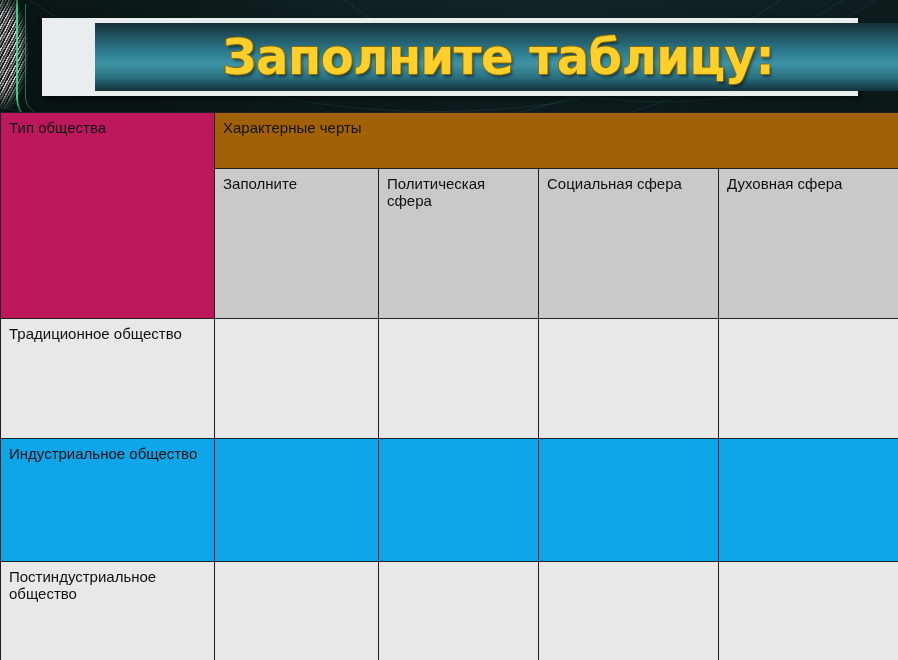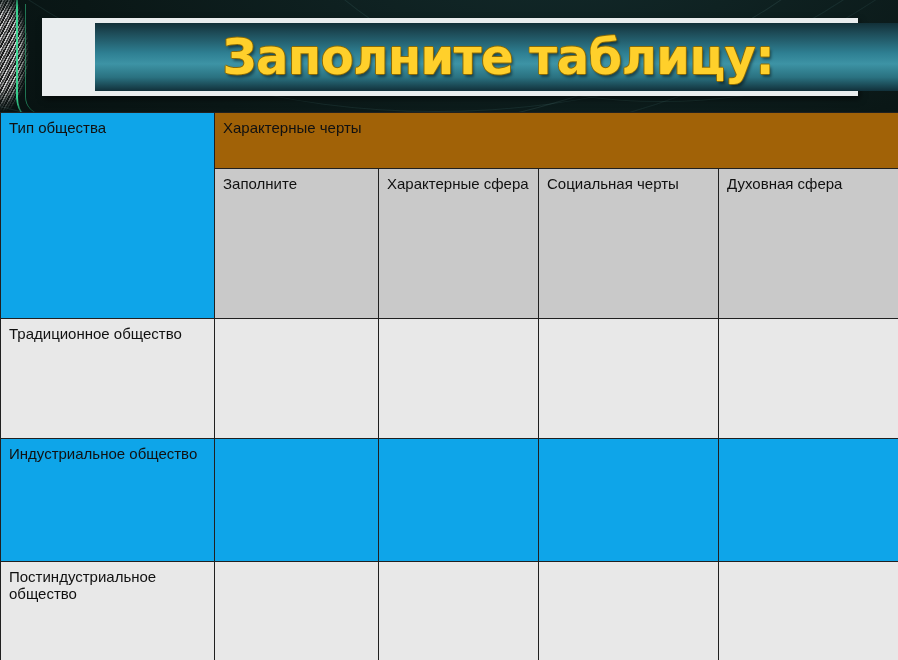--- a/index.html
+++ b/index.html
@@ -162,21 +162,21 @@
 
   .hdr-group {
     background: #a16207;
     text-align: center;
     font-weight: bold;
     font-size: 15px;
     vertical-align: middle;
     height: 43px;
   }
   .hdr-rowtitle {
-    background: #0ea5e9;
+    background: #be185d;
     text-align: center;
     font-weight: bold;
     font-size: 15px;
     vertical-align: middle;
   }
   .hdr-sub {
     background: #c9c9c9;
     vertical-align: top;
     height: 137px;
   }
@@ -216,22 +216,22 @@
           <col class="c3">
           <col class="c4">
       </colgroup>
       <tbody>
         <tr>
           <td class="hdr-rowtitle" rowspan="2">Тип общества</td>
           <td class="hdr-group" colspan="4">Характерные черты</td>
         </tr>
         <tr>
           <td class="hdr-sub">Заполните</td>
-          <td class="hdr-sub">Характерные сфера</td>
-          <td class="hdr-sub">Социальная черты</td>
+          <td class="hdr-sub">Политическая сфера</td>
+          <td class="hdr-sub">Социальная сфера</td>
           <td class="hdr-sub">Духовная сфера</td>
         </tr>
 
         <tr class="r-trad">
           <td class="row-label cell-light">Традиционное общество</td>
           <td class="cell-light"></td>
           <td class="cell-light"></td>
           <td class="cell-light"></td>
           <td class="cell-light"></td>
         </tr>

